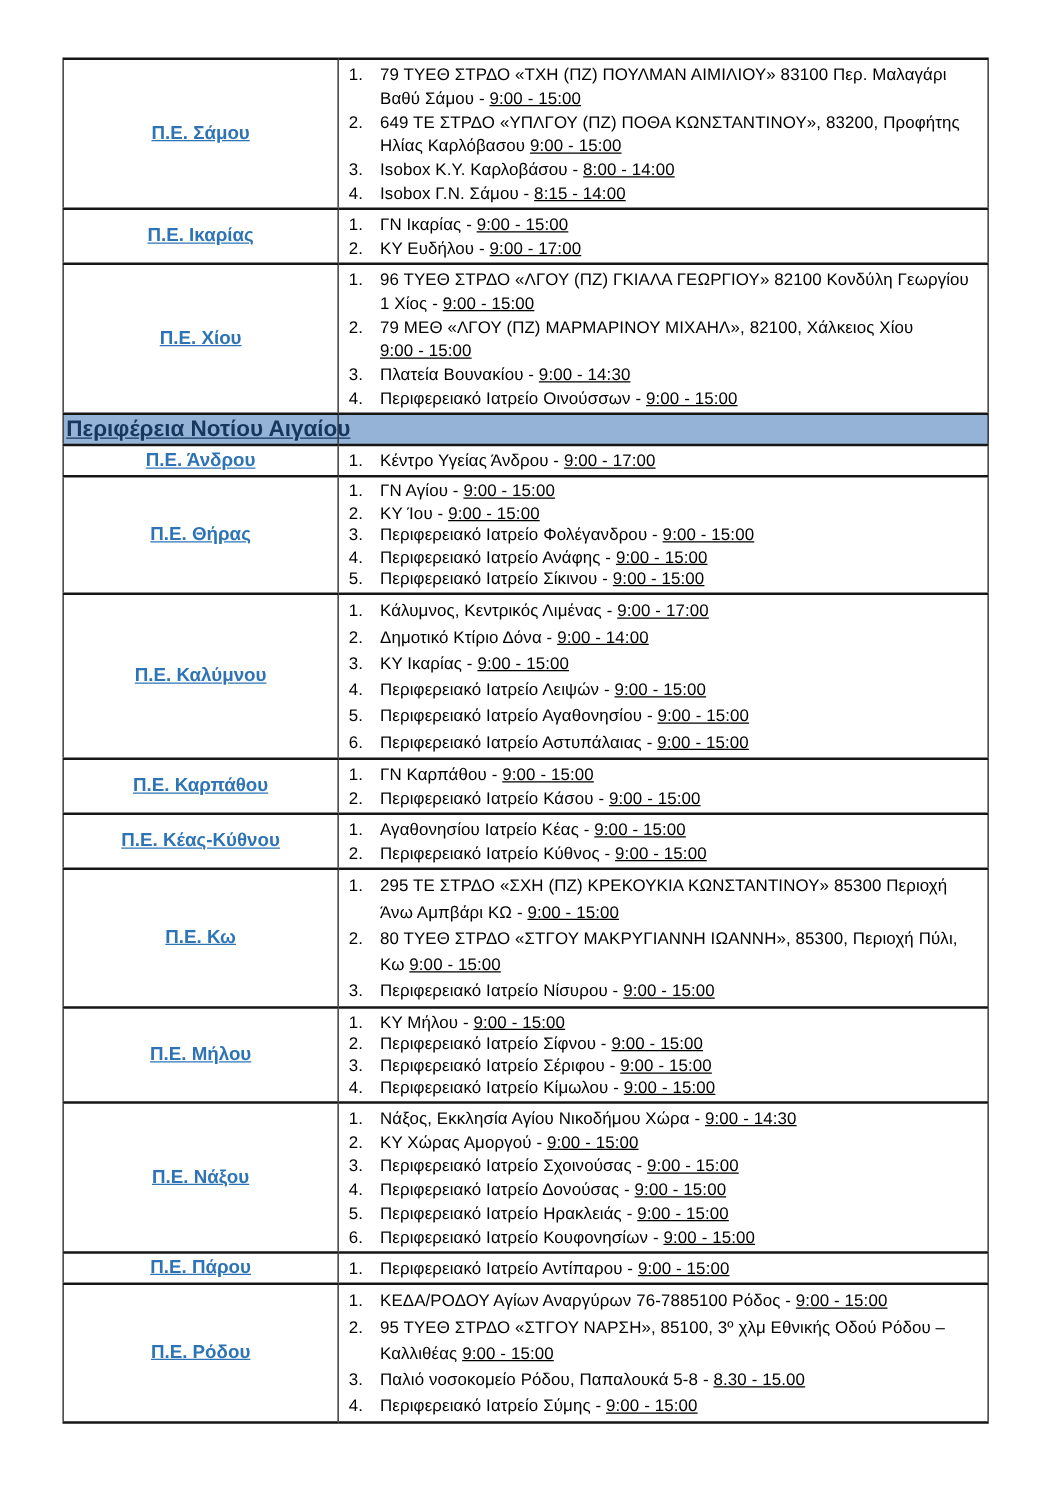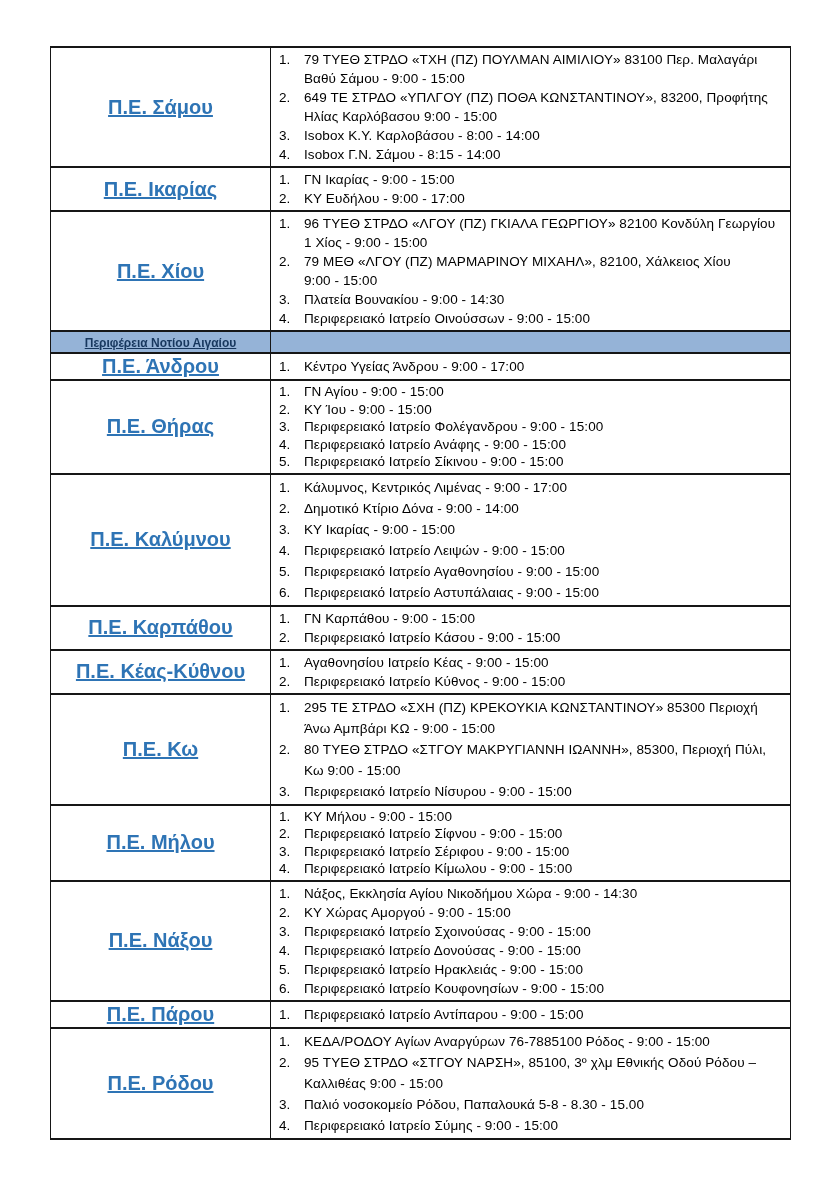--- a/index.html
+++ b/index.html
@@ -35,21 +35,21 @@
   }
   col.region-col { width: 220px; }
   td.region-cell {
     text-align: center;
     vertical-align: middle;
     padding: 1px 4px;
   }
   .region-link {
     color: #2E74B5;
     font-weight: bold;
-    font-size: 20px;
+    font-size: 15px;
     text-decoration: underline;
     cursor: pointer;
     white-space: nowrap;
   }
   td.items-cell {
     vertical-align: middle;
     padding: 2px 10px 2px 0;
   }
   td.items-cell ol {
     margin: 0;
@@ -64,34 +64,35 @@
   }
   ol.sp-normal li { line-height: 19px; }
   ol.sp-tight  li { line-height: 17.5px; }
   ol.sp-loose  li { line-height: 21px; }
   .item-num {
     position: absolute;
     left: 8px;
     top: 0;
   }
   .item-time {
+    text-decoration: underline;
     white-space: nowrap;
   }
   tr.section-row td {
     background: #95B3D7;
   }
   td.section-cell {
     text-align: center;
     vertical-align: middle;
     padding: 1px 2px;
   }
   .section-label {
     color: #17375E;
     font-weight: bold;
-    font-size: 12px;
+    font-size: 18px;
     text-decoration: underline;
     white-space: nowrap;
   }
 </style>
 </head>
 <body>
 
 <div class="doc-page">
   <table class="doc-table">
     <colgroup>

